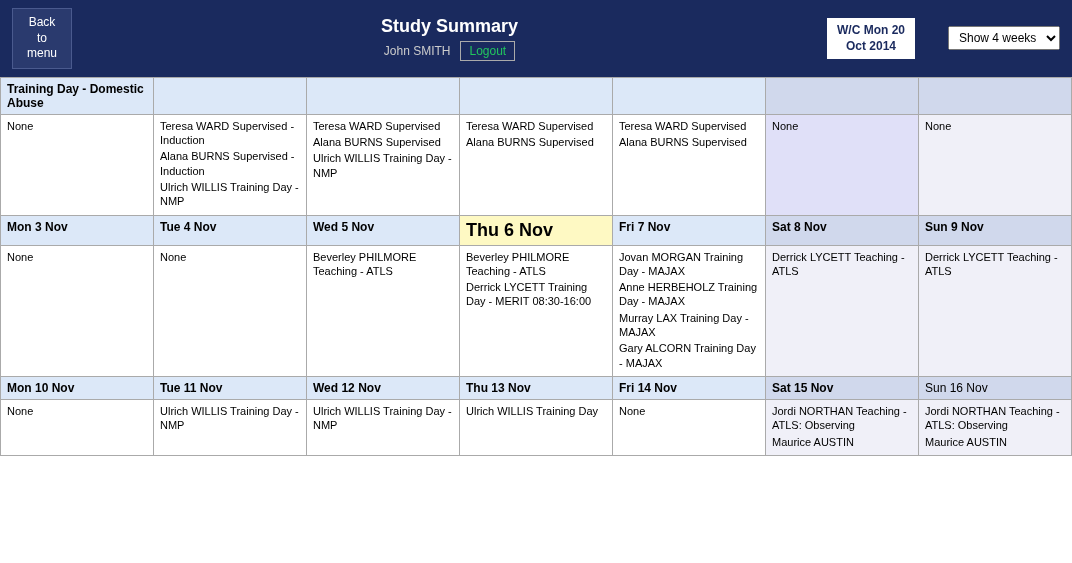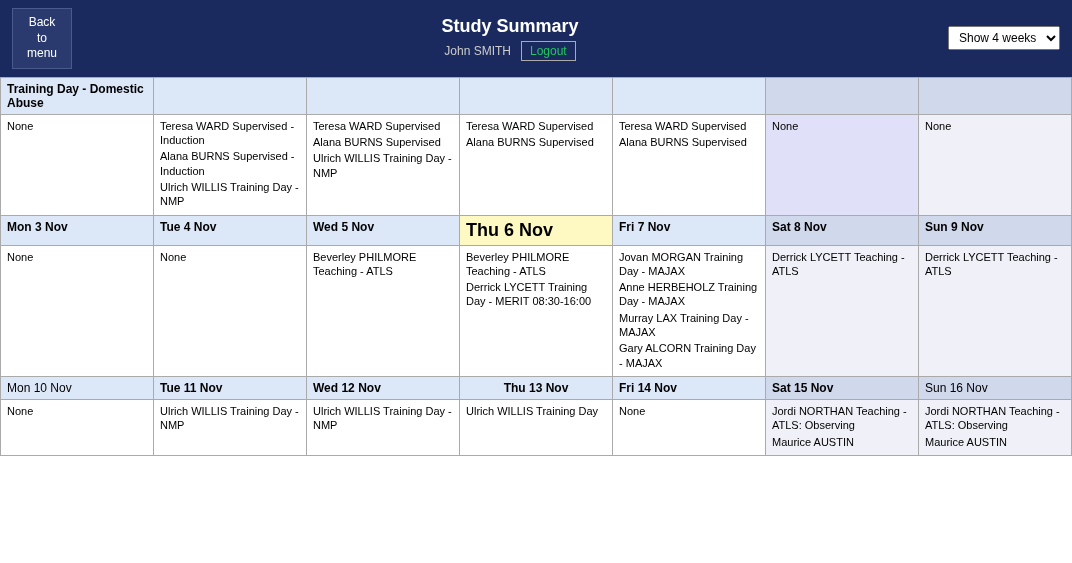--- a/index.html
+++ b/index.html
@@ -115,20 +115,24 @@
 
 <div class="header">
   <button class="back-btn">Back<br>to<br>menu</button>
   <div class="header-center">
     <span class="header-title">Study Summary</span>
     <div class="header-sub">
       <span class="header-user">John SMITH</span>
       <button class="logout-btn">Logout</button>
     </div>
   </div>
+  <div class="wc-badge">
+    <div>W/C Mon 20</div>
+    <div>Oct 2014</div>
+  </div>
   <select class="show-weeks-select">
     <option>Show 4 weeks</option>
     <option>Show 1 week</option>
     <option>Show 2 weeks</option>
     <option>Show 3 weeks</option>
   </select>
 </div>
 
 <table class="calendar-table">
   <tbody id="calendar-body">
@@ -200,24 +204,24 @@
           <div class="entry">Gary ALCORN Training Day - MAJAX</div>
         </td>
         <td style="background: rgb(240, 240, 248);">
           <div class="entry">Derrick LYCETT Teaching - ATLS</div>
         </td>
         <td style="background: rgb(240, 240, 248);">
           <div class="entry">Derrick LYCETT Teaching - ATLS</div>
         </td>
       </tr>
       <tr class="row-header">
-        <td style="font-weight: normal; font-size: 12px; background: rgb(220, 232, 248);">Mon 10 Nov</td>
+        <td style="font-weight: bold; font-size: 12px; background: rgb(220, 232, 248);">Mon 10 Nov</td>
         <td style="font-weight: bold; font-size: 12px; background: rgb(220, 232, 248);">Tue 11 Nov</td>
         <td style="font-weight: bold; font-size: 12px; background: rgb(220, 232, 248);">Wed 12 Nov</td>
-        <td style="font-weight: bold; font-size: 12px; background: rgb(220, 232, 248); text-align: center;">Thu 13 Nov</td>
+        <td style="font-weight: bold; font-size: 12px; background: rgb(220, 232, 248);">Thu 13 Nov</td>
         <td style="font-weight: bold; font-size: 12px; background: rgb(220, 232, 248);">Fri 14 Nov</td>
         <td style="font-weight: bold; font-size: 12px; background: rgb(208, 216, 236);">Sat 15 Nov</td>
         <td style="font-weight: normal; font-size: 12px; background: rgb(208, 216, 236);">Sun 16 Nov</td>
       </tr>
       <tr>
         <td>
           <div class="entry">None</div>
         </td>
         <td>
           <div class="entry">Ulrich WILLIS Training Day - NMP</div>

